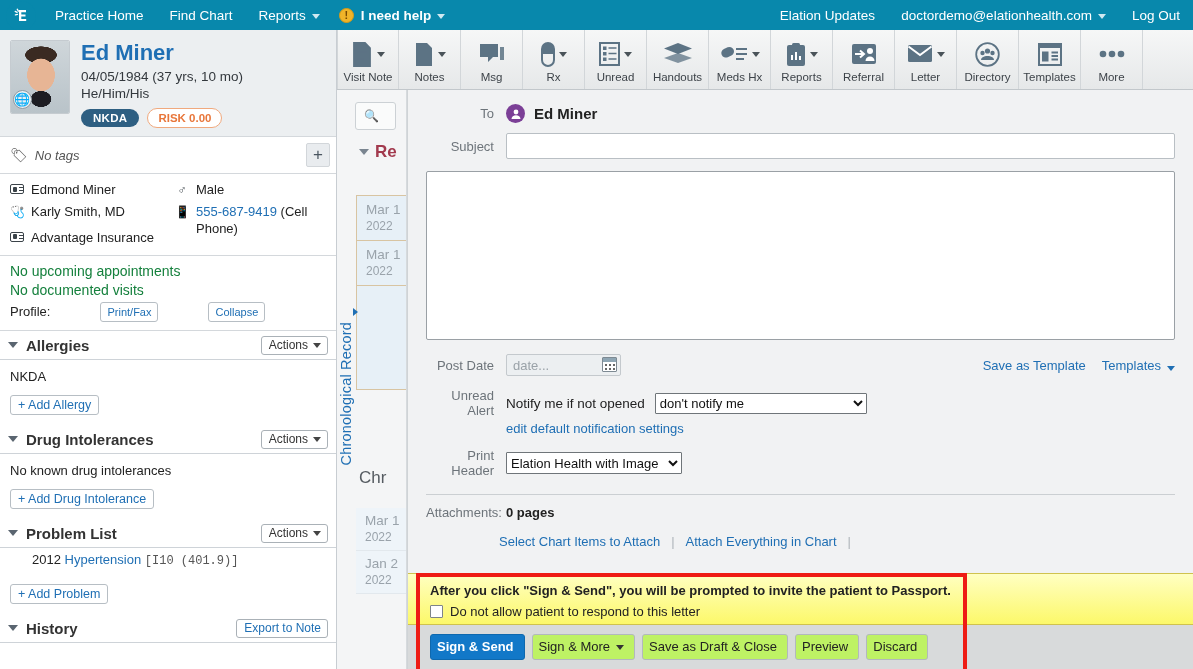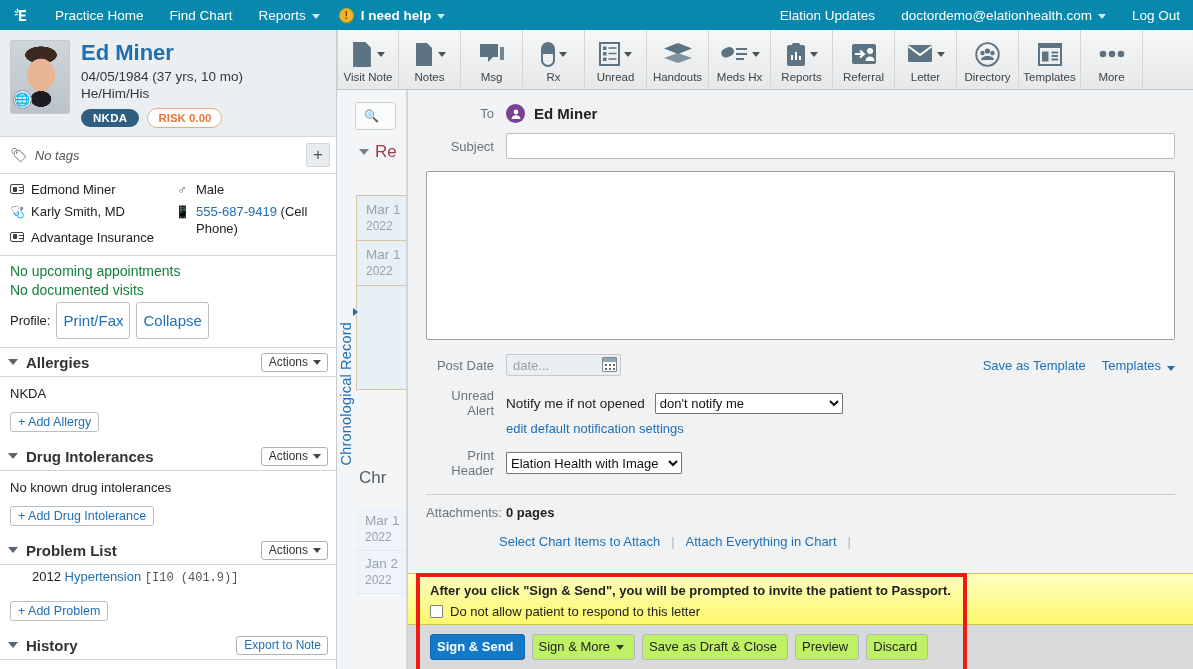--- a/index.html
+++ b/index.html
@@ -153,21 +153,21 @@
   .phone-link { color: #1f6fb4; cursor: pointer; }
 
   #appts-block {
     padding: 7px 10px 8px 10px;
     border-bottom: 1px solid #d4d8dc;
   }
   .blue-link { color: #15803d; font-size: 14px; cursor: pointer; display: block; margin-bottom: 3px; }
   #profile-row { display: flex; align-items: center; gap: 6px; margin-top: 4px; font-size: 13px; }
   .mini-btn {
     border: 1px solid #b7bec4; background: #fff; border-radius: 3px;
-    color: #1f6fb4; font-size: 15px; padding: 9px 6px; cursor: pointer;
+    color: #1f6fb4; font-size: 11px; padding: 3px 6px; cursor: pointer; margin-left: 44px;
   }
 
   .section-head {
     display: flex; align-items: center;
     border-bottom: 1px solid #ced3d8;
     padding: 5px 8px 4px 8px;
   }
   .twisty {
     width: 0; height: 0; margin-right: 8px;
     border-left: 5px solid transparent; border-right: 5px solid transparent;
@@ -245,21 +245,21 @@
     white-space: nowrap; cursor: pointer;
   }
   #chrono-vert-caret {
     position: absolute; left: 16px; top: 218px;
     width: 0; height: 0;
     border-top: 4px solid transparent; border-bottom: 4px solid transparent;
     border-left: 5px solid #1f6fb4;
   }
   #recent-head {
     position: absolute; left: 22px; top: 52px;
-    display: flex; align-items: center; color: #a23a4e; font-size: 17px;
+    display: flex; align-items: center; color: #a23a4e; font-size: 17px; font-weight: bold;
   }
   #recent-head .twisty { border-top-color: #7a8590; margin-right: 6px; }
   #recent-card {
     position: absolute; left: 19px; top: 105px; width: 60px; height: 195px;
     border: 1px solid #d8c4a2; background: #e7f0f7;
   }
   .rec-entry {
     padding: 6px 0 6px 9px; border-bottom: 1px solid #d8c4a2;
     color: #9aa3ab; font-size: 13.5px; line-height: 1.25;
   }
@@ -329,21 +329,21 @@
     margin-left: auto; display: flex; align-items: center; gap: 16px;
     font-size: 13px;
   }
   #tpl-links span.lnk { color: #1f6fb4; cursor: pointer; }
   #unread-row { padding-top: 10px; align-items: center; }
   #notify-text { font-size: 13.5px; color: #222; margin-right: 10px; }
   select.ui-select {
     height: 21px; font-family: "Liberation Sans", sans-serif; font-size: 13px;
     border: 1px solid #6f7579; background: #fff; color: #111; border-radius: 1px;
   }
-  #notify-select { width: 188px; }
+  #notify-select { width: 212px; }
   #header-select { width: 176px; height: 22px; }
   #edit-notif-row { padding-top: 3px; padding-bottom: 0; }
   #edit-notif { color: #1f6fb4; font-size: 13px; cursor: pointer; }
   #printheader-row { padding-top: 12px; }
   #attach-divider {
     margin: 16px 18px 0 18px; border-top: 1px solid #cbcfd2;
   }
   #attach-row { padding-top: 10px; }
   #attach-count { font-size: 13px; font-weight: bold; color: #222; }
   #attach-links {

